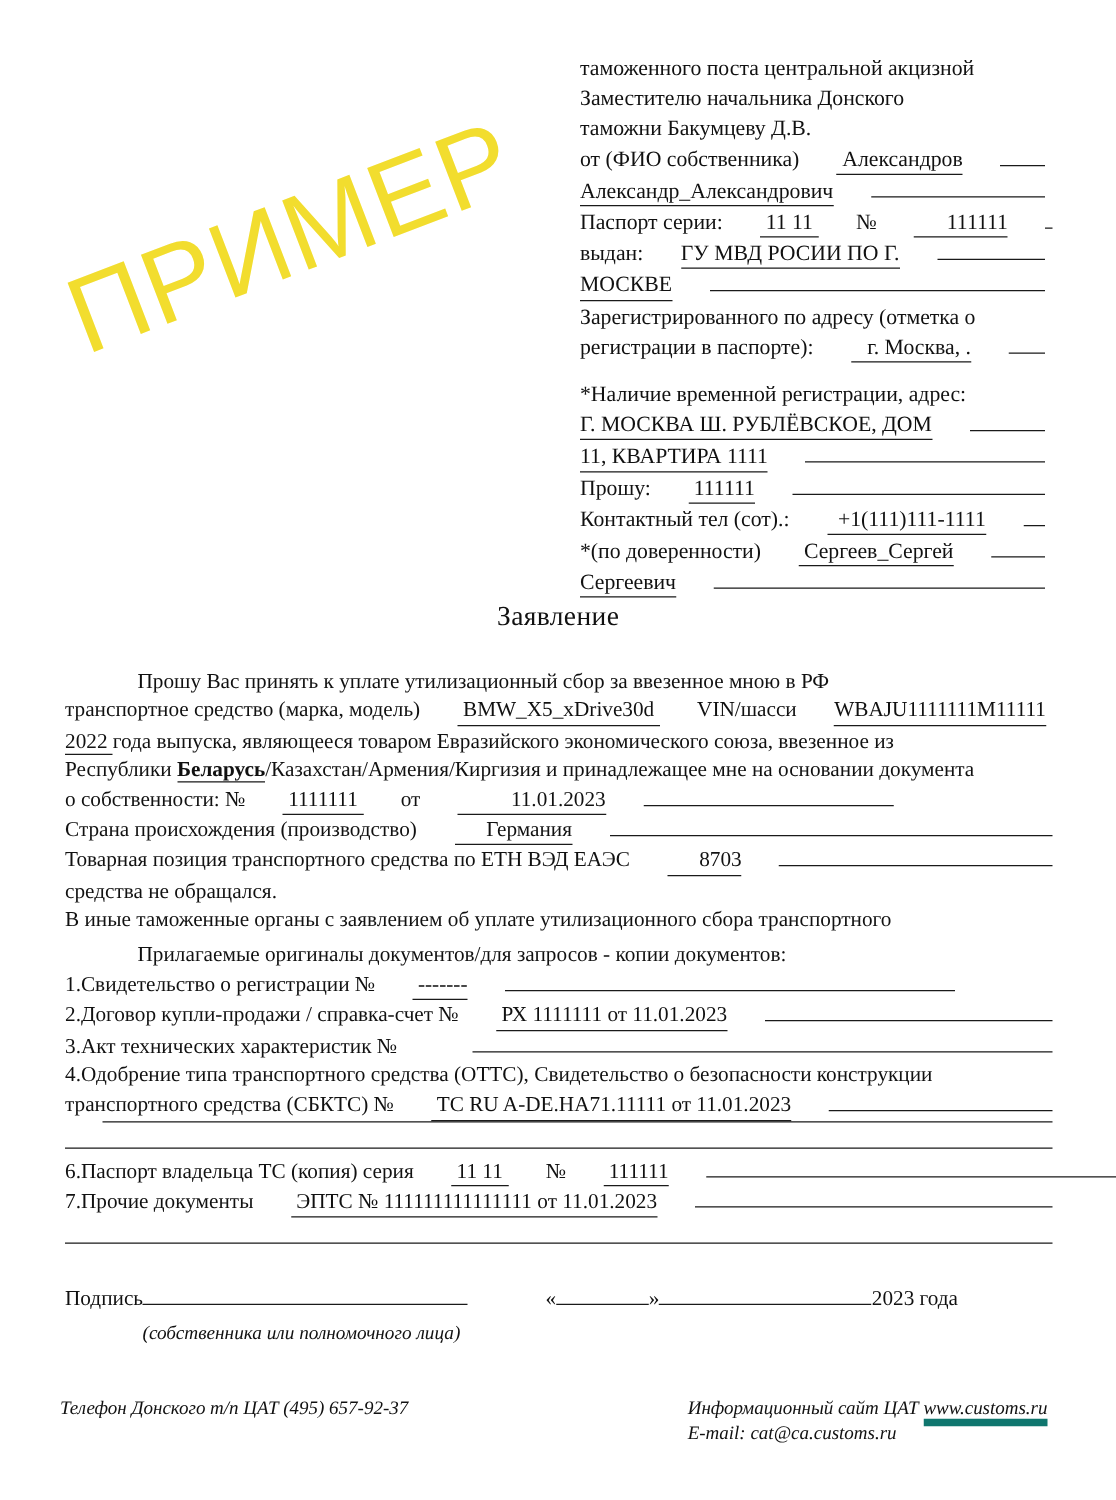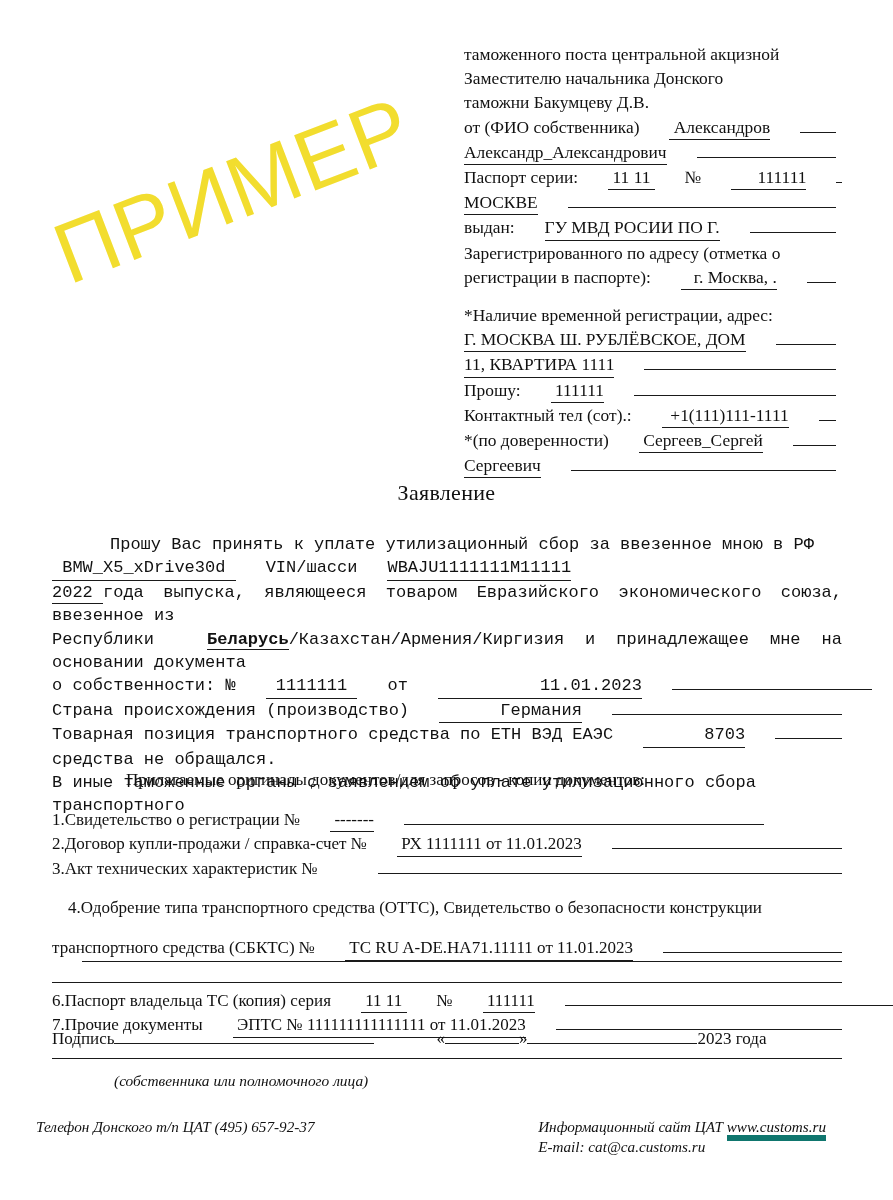--- a/index.html
+++ b/index.html
@@ -74,29 +74,27 @@
   }
 
   
   .body-block {
     position: absolute;
     left: 52px;
     top: 533px;
     width: 790px;
     font-size: 17px;
     line-height: 23.4px;
-    font-family: Liberation Mono, monospace;
   }
   .body-block p { margin: 0; }
   .p-justify { text-align: justify; text-align-last: left; }
   .indent { text-indent: 58px; }
   .bold-u {
     font-weight: bold;
     border-bottom: 1.4px solid #1a1a1a;
-    margin-left: 32px;
   }
 
   
   .row {
     display: flex;
     align-items: baseline;
     width: 100%;
     gap: 30px;
   }
   .row .lbl { white-space: pre; flex: 0 0 auto; }
@@ -118,21 +116,21 @@
 
   
   .attach-block {
     position: absolute;
     left: 52px;
     top: 752px;
     width: 790px;
     font-size: 17px;
     line-height: 23.6px;
   }
-  .attach-block p { margin: 16px; }
+  .attach-block p { margin: 0; }
 
   
   .sign-block {
     position: absolute;
     left: 52px;
     top: 1028px;
     width: 790px;
     font-size: 17px;
     line-height: 22px;
   }
@@ -140,30 +138,30 @@
   .sig-rule {
     display: inline-block;
     border-bottom: 1.4px solid #1a1a1a;
     height: 14px;
   }
   .sig-rule.w-main  { width: 260px; }
   .sig-rule.w-day   { width: 74px; }
   .sig-rule.w-month { width: 170px; }
   .sign-gap { width: 62px; }
   .sign-caption {
-    margin-top: 20px;
+    margin-top: 6px;
     padding-left: 62px;
     font-style: italic;
     font-size: 15.4px;
   }
 
   
   .footer {
     position: absolute;
-    left: 36px;
+    left: 48px;
     top: 1117px;
     width: 790px;
     font-style: italic;
     font-size: 15.2px;
     line-height: 20px;
     display: flex;
     justify-content: space-between;
   }
   .footer .right { text-align: left; }
   .footer .link { border-bottom: 6px solid #0f766e; }
@@ -196,30 +194,30 @@
 
     <div class="row">
       <span class="lbl">Паспорт серии:</span>
       <span class="val"> 11 11 </span>
       <span class="lbl">№</span>
       <span class="val">      111111</span>
       <span class="rule"></span>
     </div>
 
     <div class="row">
-      <span class="val">МОСКВЕ</span>
-      <span class="rule"></span>
-    </div>
-
-    <div class="row">
       <span class="lbl">выдан:</span>
       <span class="val">ГУ МВД РОСИИ ПО Г.</span>
       <span class="rule"></span>
     </div>
 
+    <div class="row">
+      <span class="val">МОСКВЕ</span>
+      <span class="rule"></span>
+    </div>
+
     <div class="plain">Зарегистрированного по адресу (отметка о</div>
 
     <div class="row">
       <span class="lbl">регистрации в паспорте):</span>
       <span class="val">   г. Москва, .</span>
       <span class="rule"></span>
     </div>
 
     <div style="height:13px"></div>
 
@@ -259,20 +257,21 @@
     </div>
   </div>
 
   <div class="doc-title">Заявление</div>
 
   <div class="body-block">
 
     <p class="indent">Прошу Вас принять к уплате утилизационный сбор за ввезенное мною в РФ</p>
 
     <div class="row">
+      <span class="lbl">транспортное средство (марка, модель)</span>
       <span class="val"> BMW_X5_xDrive30d </span>
       <span class="lbl">VIN/шасси</span>
       <span class="val">WBAJU1111111M11111</span>
     </div>
 
     <p class="p-justify"><span class="ln">2022 </span><span>года выпуска, являющееся товаром Евразийского экономического союза, ввезенное из</span></p>
 
     <p class="p-justify"><span>Республики </span><span class="bold-u">Беларусь</span><span>/Казахстан/Армения/Киргизия и принадлежащее мне на основании документа</span></p>
 
     <div class="row">

